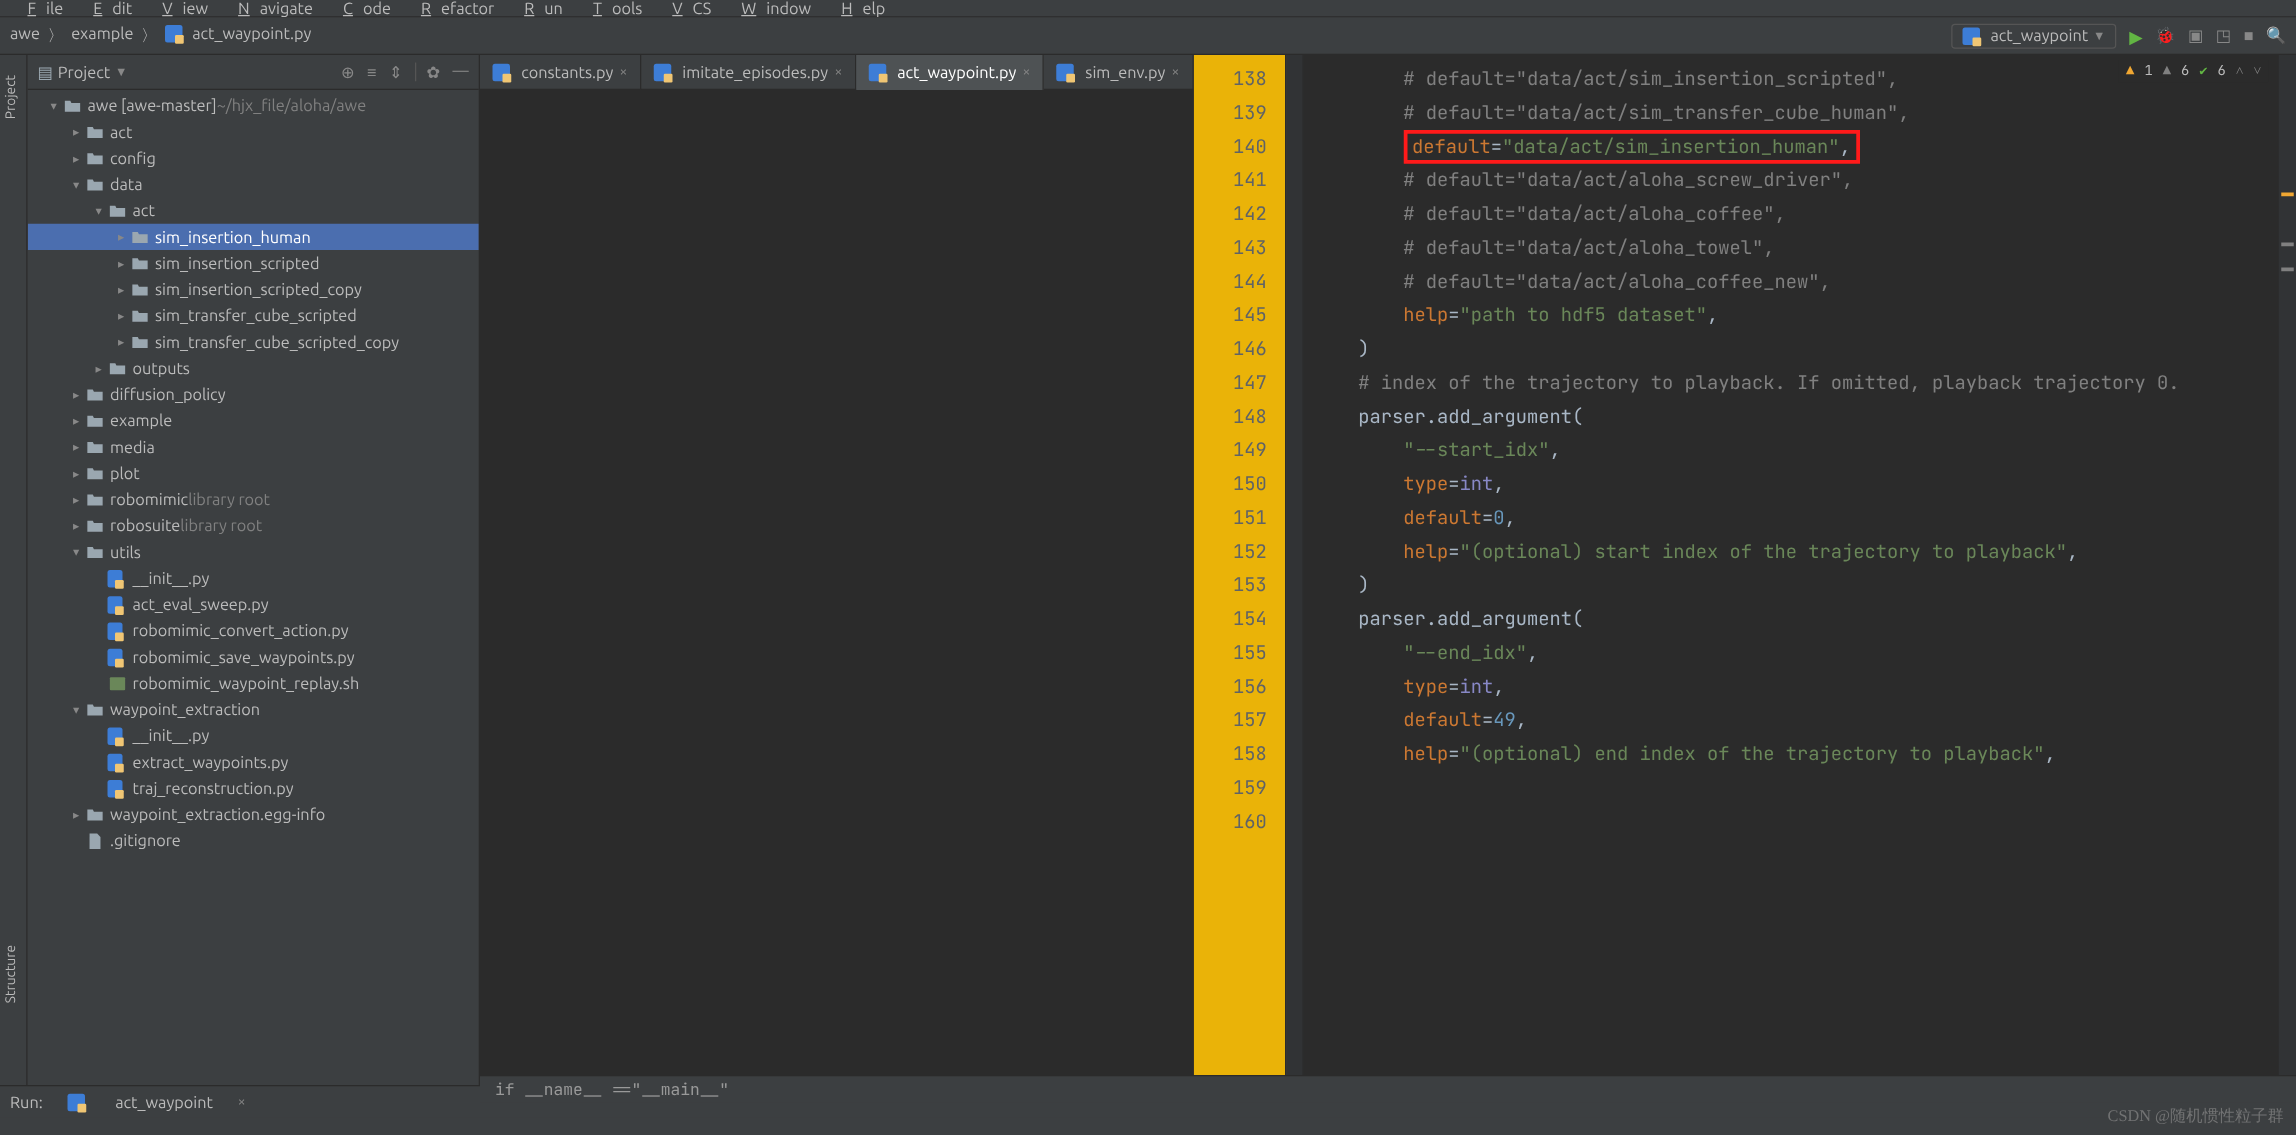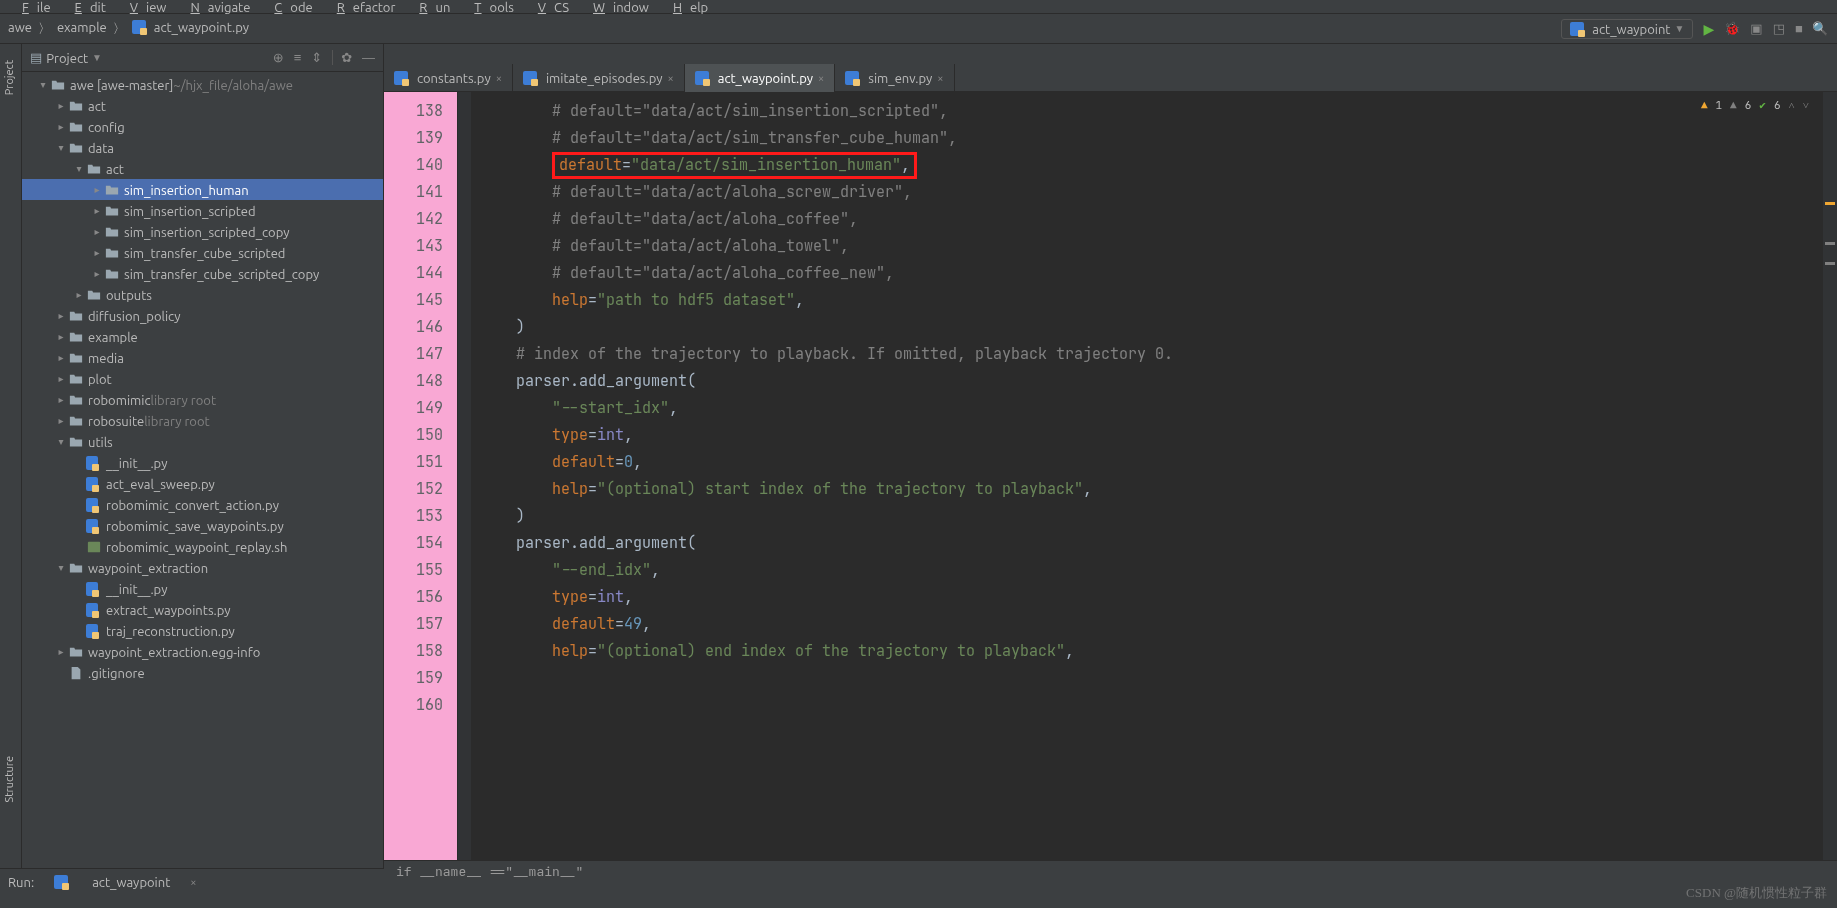--- a/index.html
+++ b/index.html
@@ -24,27 +24,27 @@
 .project-panel { width:362px; background:#3c3f41; border-right:1px solid #2b2b2b; display:flex; flex-direction:column; }
 .panel-header { height:28px; display:flex; align-items:center; padding:0 8px; border-bottom:1px solid #2b2b2b; justify-content:space-between; }
 .panel-title { display:flex; align-items:center; gap:4px; }
 .panel-tools { display:flex; gap:10px; color:#888; }
 .tree { flex:1; overflow:auto; padding-top:2px; }
 .tree-row { display:flex; align-items:center; height:21px; cursor:pointer; white-space:nowrap; padding-right:6px;}
 .tree-row.selected { background:#4b6eaf; color:#fff; }
 .tree-row .arrow { width:14px; text-align:center; color:#888; font-size:10px; }
 .tree-row .ficon { width:16px; height:14px; margin-right:4px; display:inline-flex; align-items:center; justify-content:center; }
 .muted { color:#808080; }
-.editor-area { flex:1; display:flex; flex-direction:column; background:#2b2b2b; min-width:0;margin-top:20px;}
+.editor-area { flex:1; display:flex; flex-direction:row; background:#2b2b2b; min-width:0;}
 .tabs { height:28px; display:flex; align-items:center; background:#3c3f41; border-bottom:1px solid #2b2b2b; }
 .tab { height:28px; display:flex; align-items:center; padding:0 10px; border-right:1px solid #2b2b2b; gap:5px; cursor:pointer; color:#bbb; }
 .tab.active { background:#4e5254; color:#fff; }
 .tab .close { color:#888; font-size:11px; }
 .editor-body { flex:1; display:flex; position:relative; font-family:"JetBrains Mono",Consolas,monospace; font-size:15px; overflow:hidden;}
-.gutter { width:74px; background:#f9a8d4; color:#606366; text-align:right; padding:6px 14px 6px 0; line-height:27px; border-right:1px solid #2b2b2b; }
+.gutter { width:74px; background:#eab308; color:#606366; text-align:right; padding:6px 14px 6px 0; line-height:27px; border-right:1px solid #2b2b2b; }
 .fold-gutter { width:14px; background:#313335; border-right:1px solid #2b2b2b; position:relative;}
 .code { flex:1; padding:6px 0 6px 8px; line-height:27px; white-space:pre; color:#a9b7c6; overflow:hidden;}
 .c-comment { color:#808080; }
 .c-kw { color:#cc7832; }
 .c-str { color:#6a8759; }
 .c-num { color:#6897bb; }
 .c-builtin { color:#8888c6; }
 .c-op { color:#a9b7c6; }
 .highlight-box { border:3px solid #ff1a1a; padding:0 4px; display:inline-block; line-height:21px;}
 .inspection { position:absolute; top:4px; right:22px; display:flex; gap:8px; font-size:11px; background:rgba(43,43,43,.85); padding:2px 6px;}

